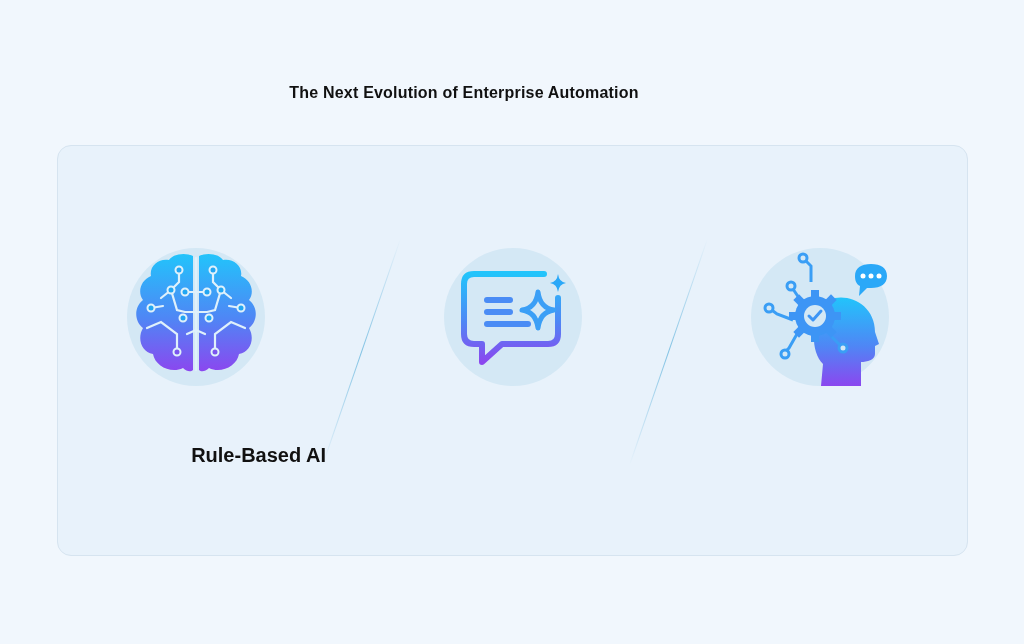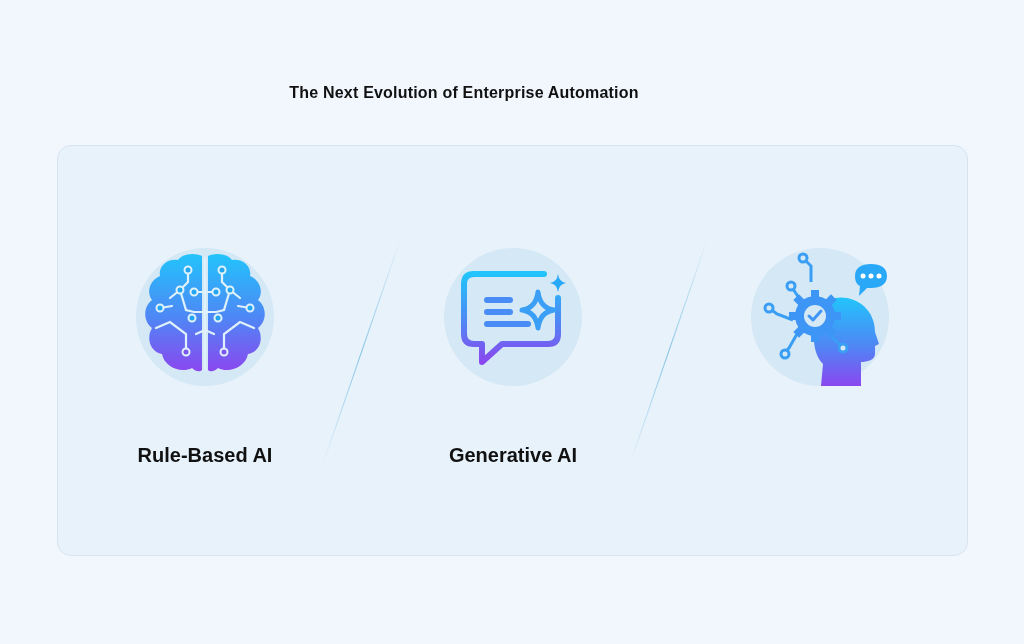--- a/index.html
+++ b/index.html
@@ -48,21 +48,21 @@
 <svg width="0" height="0" style="position:absolute">
   <defs>
     <linearGradient id="g1" x1="0" y1="0" x2="0" y2="1">
       <stop offset="0" stop-color="#22c4fb"></stop>
       <stop offset="0.55" stop-color="#4f86f5"></stop>
       <stop offset="1" stop-color="#8b47ef"></stop>
     </linearGradient>
   </defs>
 </svg>
 
-<div class="item" style="left:75px;">
+<div class="item" style="left:66px;text-align:right;">
   <div class="circle">
     <svg width="138" height="138" viewBox="0 0 138 138">
       <path fill="url(#g1)" d="M66 8 C58 4 46 6 42 12 C32 10 22 18 24 28 C14 32 10 44 16 52 C6 60 8 74 16 80 C10 90 14 104 26 106 C28 118 44 126 56 120 C60 124 64 124 66 122 Z"></path>
       <path fill="url(#g1)" d="M72 8 C80 4 92 6 96 12 C106 10 116 18 114 28 C124 32 128 44 122 52 C132 60 130 74 122 80 C128 90 124 104 112 106 C110 118 94 126 82 120 C78 124 74 124 72 122 Z"></path>
       <g stroke="#dff1fb" stroke-width="2.2" fill="none" stroke-linecap="round">
         <line x1="69" y1="10" x2="69" y2="122"></line>
         <path d="M52 24 L52 34 L44 42 L34 50"></path>
         <path d="M86 24 L86 34 L94 42 L104 50"></path>
         <path d="M58 44 L80 44"></path>
         <path d="M44 42 L50 62 L58 64 L69 64"></path>
@@ -99,21 +99,20 @@
       <path d="M100 26 L30 26 Q20 26 20 36 L20 86 Q20 96 30 96 L38 96 L38 114 L58 96 L104 96 Q114 96 114 86 L114 50" fill="none" stroke="url(#g1)" stroke-width="6" stroke-linecap="round" stroke-linejoin="round"></path>
       <g stroke="#4a8cf5" stroke-width="6" stroke-linecap="round">
         <line x1="43" y1="52" x2="66" y2="52"></line>
         <line x1="43" y1="64" x2="66" y2="64"></line>
         <line x1="43" y1="76" x2="84" y2="76"></line>
       </g>
       <path d="M94 44 Q96 60 110 62 Q96 64 94 80 Q92 64 78 62 Q92 60 94 44 Z" fill="none" stroke="#3b9ff6" stroke-width="5" stroke-linejoin="round"></path>
       <path d="M114 26 Q115 34 122 35 Q115 36 114 44 Q113 36 106 35 Q113 34 114 26 Z" fill="#2aa8f8"></path>
     </svg>
   </div>
-  <div class="label">Generative AI</div>
 </div>
 
 <div class="item" style="left:690px;">
   <div class="circle">
     <svg width="138" height="138" viewBox="0 0 138 138">
       <path fill="url(#g1)" d="M78 52 C96 44 124 56 124 84 L128 96 L124 98 L124 106 C124 112 116 114 110 114 L110 138 L70 138 L72 116 C60 104 58 74 78 52 Z"></path>
       <g stroke="#3a9ef5" stroke-width="3" fill="none">
         <path d="M60 34 L60 18 L52 10"></path>
         <path d="M48 50 L40 38"></path>
         <path d="M42 72 L26 66 L18 60"></path>

